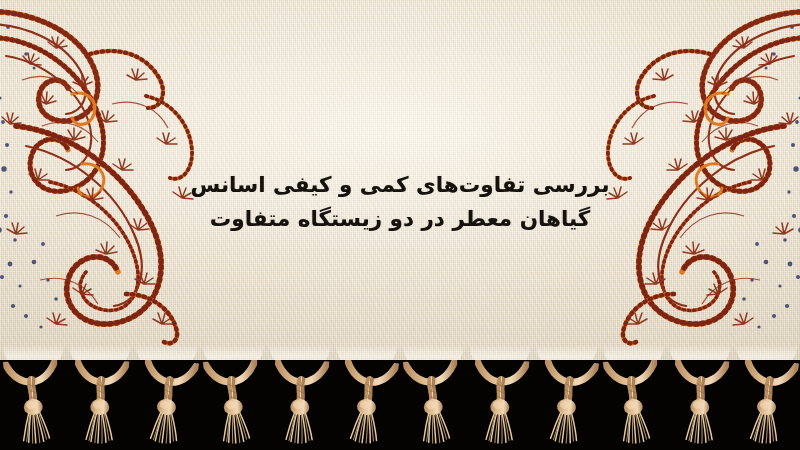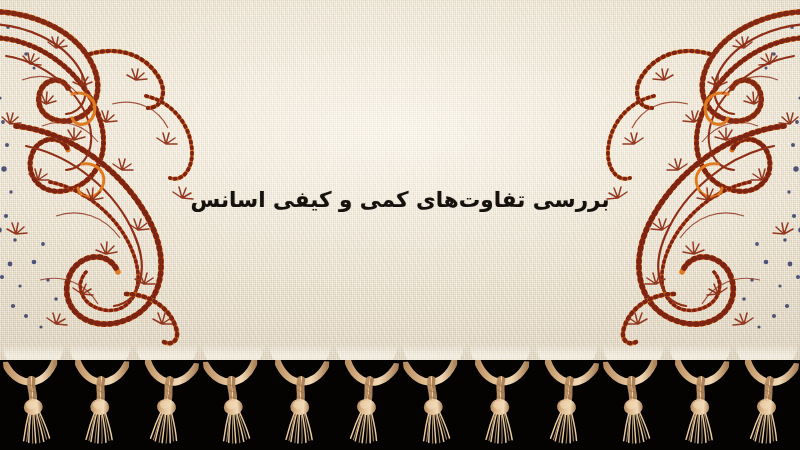--- a/index.html
+++ b/index.html
@@ -107,21 +107,21 @@
     top: 0;
     width: 54px;
     height: 86px;
   }
   .tassel svg { display:block; width:100%; height:100%; }
 
   
   .title-block {
     position: absolute;
     left: 0;
-    top: 183px;
+    top: 168px;
     width: 800px;
     text-align: center;
     direction: rtl;
     z-index: 6;
   }
   .title-line {
     display: block;
     font-family: "DejaVu Sans", "Liberation Sans", sans-serif;
     font-weight: bold;
     font-size: 21.5px;
@@ -427,20 +427,21 @@
         <path d="M56 132 C 76 124, 98 130, 112 148"></path>
         <path d="M70 222 C 94 214, 118 222, 134 244"></path>
         <path d="M54 286 C 78 280, 100 290, 112 310"></path>
         <path d="M126 110 C 150 104, 172 114, 182 134"></path>
       </g>
     </svg>
   </div>
 
   <div class="title-block">
     <span class="title-line">بررسی تفاوت‌های کمی و کیفی اسانس</span>
+    <span class="title-line">گیاهان معطر در دو زیستگاه متفاوت</span>
   </div>
 
   <div class="fringe-band">
       <div class="tassel" style="left: 6.33333px; transform: rotate(-4deg);">
         <svg viewBox="0 0 54 86" xmlns="http://www.w3.org/2000/svg">
           <defs>
             <linearGradient id="tg0" x1="0" y1="0" x2="1" y2="0">
               <stop offset="0%" stop-color="#b98f63"></stop>
               <stop offset="35%" stop-color="#e0bd91"></stop>
               <stop offset="70%" stop-color="#f1d9b7"></stop>

